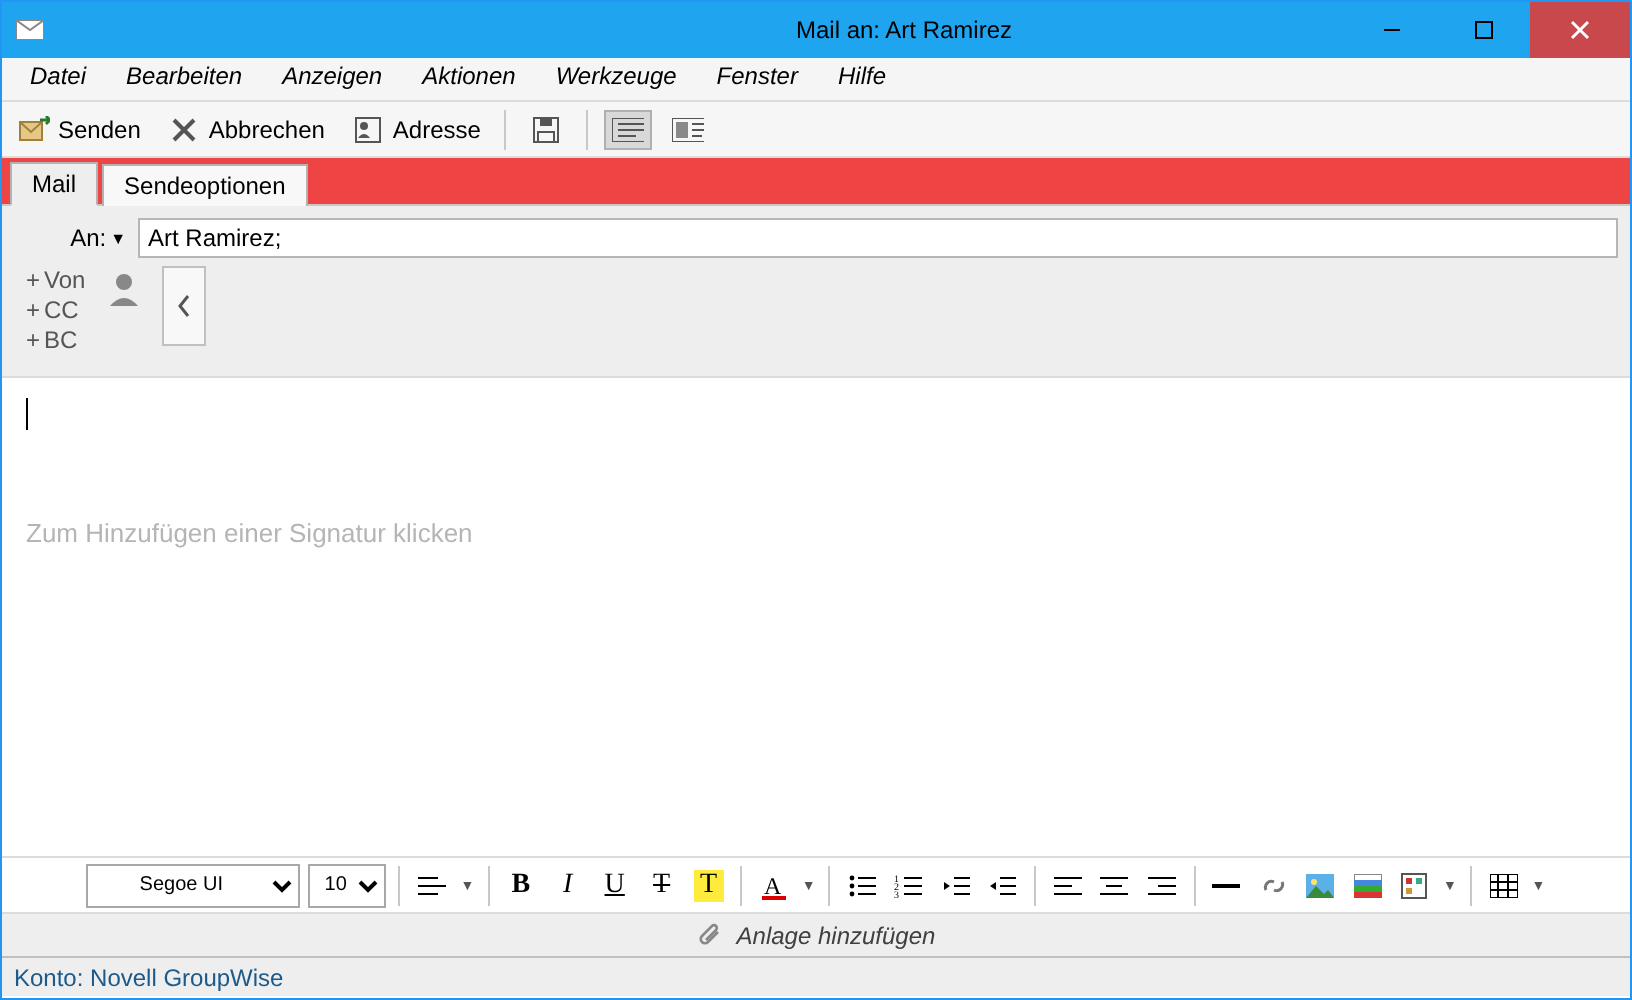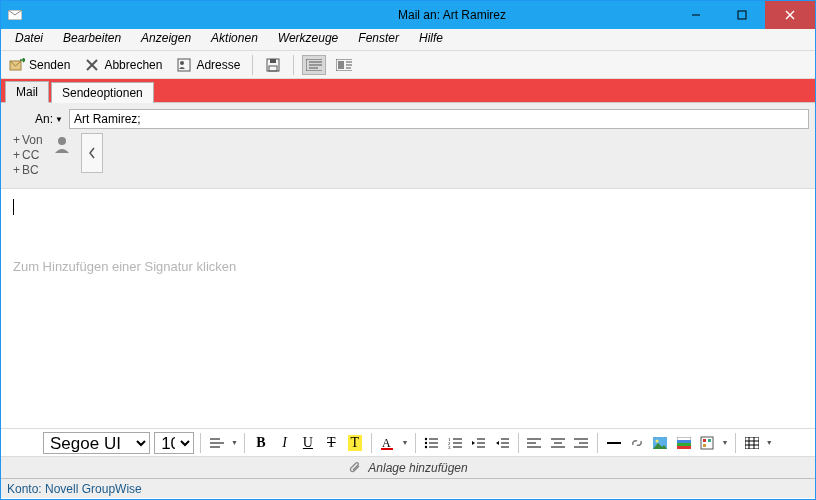--- a/index.html
+++ b/index.html
@@ -35,21 +35,21 @@
 .add-col { display: flex; flex-direction: column; font-size: 12px; color: #555; line-height: 15px;}
 .add-col div { display: flex; align-items: center; gap: 2px; cursor: default;}
 .fields-right .person-btn { width: 22px; height: 22px; display: flex; align-items: center; justify-content: center; }
 .fields-right .expand-btn { width: 22px; height: 40px; border: 1px solid #c0c0c0; background: #f8f8f8; display: flex; align-items: center; justify-content: center;}
 
 .bodyarea { background: #fff; height: 240px; padding: 10px 12px; position: relative; border-top: 1px solid #dcdcdc; overflow: hidden;}
 .bodyarea .cursor { border-left: 1px solid #000; height: 16px; }
 .bodyarea .sig { color: #b5b5b5; margin-top: 44px; font-size: 13px;}
 
 .formatbar { background: #fff; border-top: 1px solid #dcdcdc; height: 28px; display: flex; align-items: center; padding: 0 42px; gap: 4px;}
-.formatbar select { font-family: inherit; font-size: 17px; height: 22px; border: 1px solid #a8a8a8; background: #fff; padding: 0 2px;}
+.formatbar select { font-family: inherit; font-size: 10px; height: 22px; border: 1px solid #a8a8a8; background: #fff; padding: 0 2px; text-align: center;}
 .formatbar .font-sel { width: 110px; }
 .formatbar .size-sel { width: 40px; }
 .formatbar .fb-sep { width: 1px; height: 20px; background: #c8c8c8; margin: 0 2px;}
 .formatbar .fb-btn { width: 20px; height: 20px; display: flex; align-items: center; justify-content: center; font-family: "Times New Roman", serif; font-size: 14px; cursor: default; position: relative;}
 .formatbar .drop { width: 8px; font-size: 7px; color: #555;}
 .hl { background: #ffeb3b; padding: 0 3px;}
 
 .attachbar { background: #eeeeee; border-top: 1px solid #dcdcdc; height: 22px; display: flex; align-items: center; justify-content: center; gap: 6px; color: #404040; font-style: italic;}
 .statusbar { background: #eeeeee; border-top: 1px solid #c0c0c0; height: 20px; display: flex; align-items: center; padding: 0 6px; color: #1b5a8a;}
 

